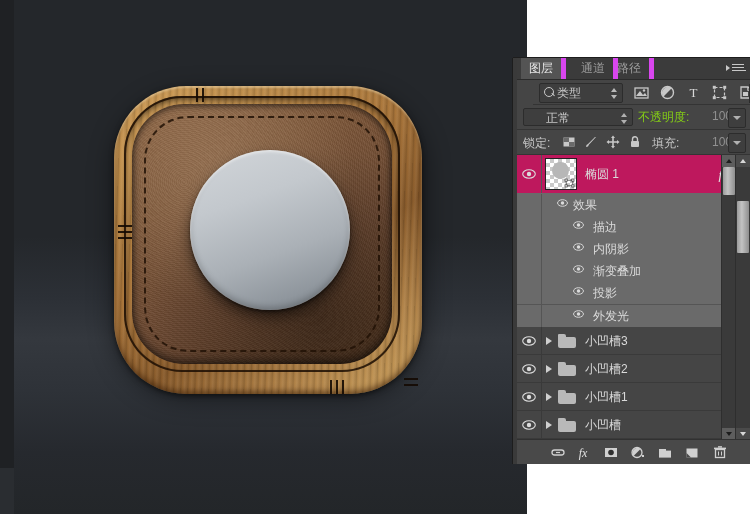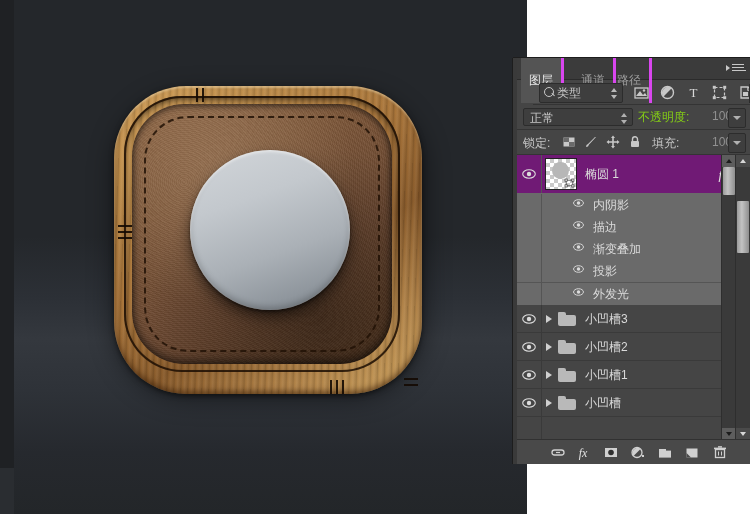--- a/index.html
+++ b/index.html
@@ -151,24 +151,24 @@
     position: absolute;
     left: 4px; top: 0;
     width: 233px; height: 21px;
     background: #3b3b3b;
     border-bottom: 1px solid #2b2b2b;
   }
   .tab {
     position: absolute;
     top: 0; height: 21px;
     line-height: 21px;
-    padding: 12px 8px;
+    padding: 0 8px;
     font-size: 12px;
     color: #9c9c9c;
-    border-right: 3px solid #d946ef;
+    border-right: 5px solid #d946ef;
     cursor: default;
   }
   .tab.active {
     background: #545454;
     color: #e6e6e6;
   }
   .panel-menu {
     position: absolute;
     right: 4px; top: 4px;
     width: 16px; height: 13px;
@@ -260,21 +260,21 @@
   }
   .blend-select {
     position: absolute;
     left: 6px; top: 3px;
     width: 110px; height: 18px;
     background: #3e3e3e;
     border: 1px solid #2c2c2c;
     border-radius: 2px;
     color: #c6c6c6;
     line-height: 18px;
-    padding-left: 6px;
+    padding-left: 22px;
     box-sizing: border-box;
     cursor: pointer;
   }
   .blend-select .updown {
     position: absolute; right: 4px; top: 4px; width: 7px; height: 11px;
   }
   .blend-select .updown::before,
   .blend-select .updown::after {
     content: ""; position: absolute; left: 0;
     border-left: 3.5px solid transparent;
@@ -330,21 +330,21 @@
     width: 219px; height: 285px;
     overflow: hidden;
     background: #454545;
   }
   .lrow {
     position: relative;
     height: 27px;
     border-bottom: 1px solid #3a3a3a;
     background: #454545;
   }
-  .lrow.sel { background: #701a75; border-bottom-color: #6a6a6a; }
+  .lrow.sel { background: #be185d; border-bottom-color: #6a6a6a; }
   .lrow.eff { height: 22px; background: #6a6a6a; border-bottom: none; }
   .lrow.effgrp { height: 22px; background: #6a6a6a; border-bottom: none; }
   .lrow.big { height: 38px; }
 
   .eyecol {
     position: absolute; left: 0; top: 0;
     width: 24px; height: 100%;
     border-right: 1px solid #3a3a3a;
     cursor: pointer;
   }
@@ -664,41 +664,51 @@
               <rect x="7.8" y="1" width="2.2" height="2.2" fill="#fff" stroke="#333" stroke-width="0.7"></rect>
               <rect x="1" y="6.8" width="2.2" height="2.2" fill="#fff" stroke="#333" stroke-width="0.7"></rect>
               <rect x="7.8" y="6.8" width="2.2" height="2.2" fill="#fff" stroke="#333" stroke-width="0.7"></rect>
             </svg>
           </span>
         </div>
         <div class="lname">椭圆 1</div>
         <div class="fxmark">fx</div>
       </div>
 
+      <div class="lrow effgrp">
+        <div class="eyecol"></div>
+        <span class="disc" style="left:40px; top:5px;">
+          <svg width="11" height="8" viewBox="0 0 14 10">
+            <ellipse cx="7" cy="5" rx="6.3" ry="4.2" fill="none" stroke="#dcdcdc" stroke-width="1.2"></ellipse>
+            <circle cx="7" cy="5" r="2.2" fill="#dcdcdc"></circle>
+          </svg>
+        </span>
+        <div class="lname ind1" style="left:56px;">效果</div>
+      </div>
+
+      <div class="lrow eff">
+        <div class="eyecol"></div>
+        <span class="disc" style="left:56px; top:5px;">
+          <svg width="11" height="8" viewBox="0 0 14 10">
+            <ellipse cx="7" cy="5" rx="6.3" ry="4.2" fill="none" stroke="#dcdcdc" stroke-width="1.2"></ellipse>
+            <circle cx="7" cy="5" r="2.2" fill="#dcdcdc"></circle>
+          </svg>
+        </span>
+        <div class="lname ind2">描边</div>
+      </div>
 
       <div class="lrow eff">
         <div class="eyecol"></div>
         <span class="disc" style="left:56px; top:5px;">
           <svg width="11" height="8" viewBox="0 0 14 10">
             <ellipse cx="7" cy="5" rx="6.3" ry="4.2" fill="none" stroke="#dcdcdc" stroke-width="1.2"></ellipse>
             <circle cx="7" cy="5" r="2.2" fill="#dcdcdc"></circle>
           </svg>
         </span>
         <div class="lname ind2">内阴影</div>
-      </div>
-
-      <div class="lrow eff">
-        <div class="eyecol"></div>
-        <span class="disc" style="left:56px; top:5px;">
-          <svg width="11" height="8" viewBox="0 0 14 10">
-            <ellipse cx="7" cy="5" rx="6.3" ry="4.2" fill="none" stroke="#dcdcdc" stroke-width="1.2"></ellipse>
-            <circle cx="7" cy="5" r="2.2" fill="#dcdcdc"></circle>
-          </svg>
-        </span>
-        <div class="lname ind2">描边</div>
       </div>
 
       <div class="lrow eff">
         <div class="eyecol"></div>
         <span class="disc" style="left:56px; top:5px;">
           <svg width="11" height="8" viewBox="0 0 14 10">
             <ellipse cx="7" cy="5" rx="6.3" ry="4.2" fill="none" stroke="#dcdcdc" stroke-width="1.2"></ellipse>
             <circle cx="7" cy="5" r="2.2" fill="#dcdcdc"></circle>
           </svg>
         </span>

